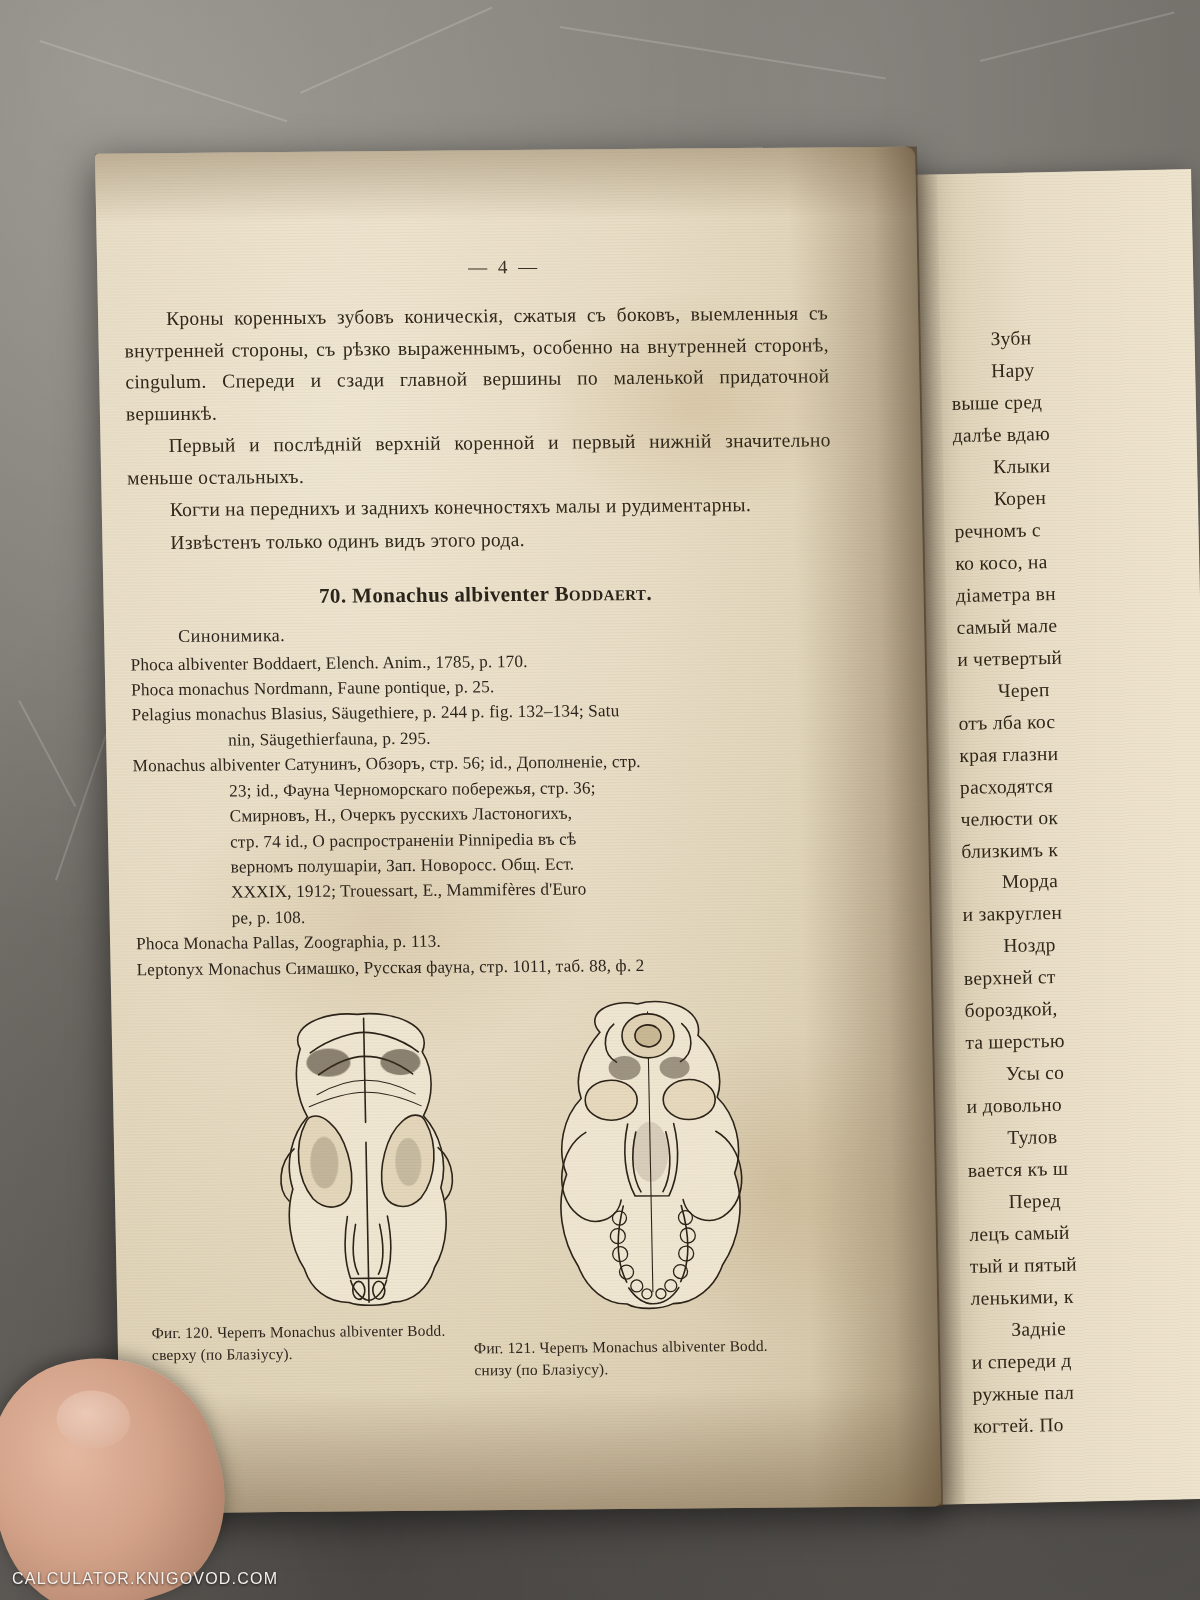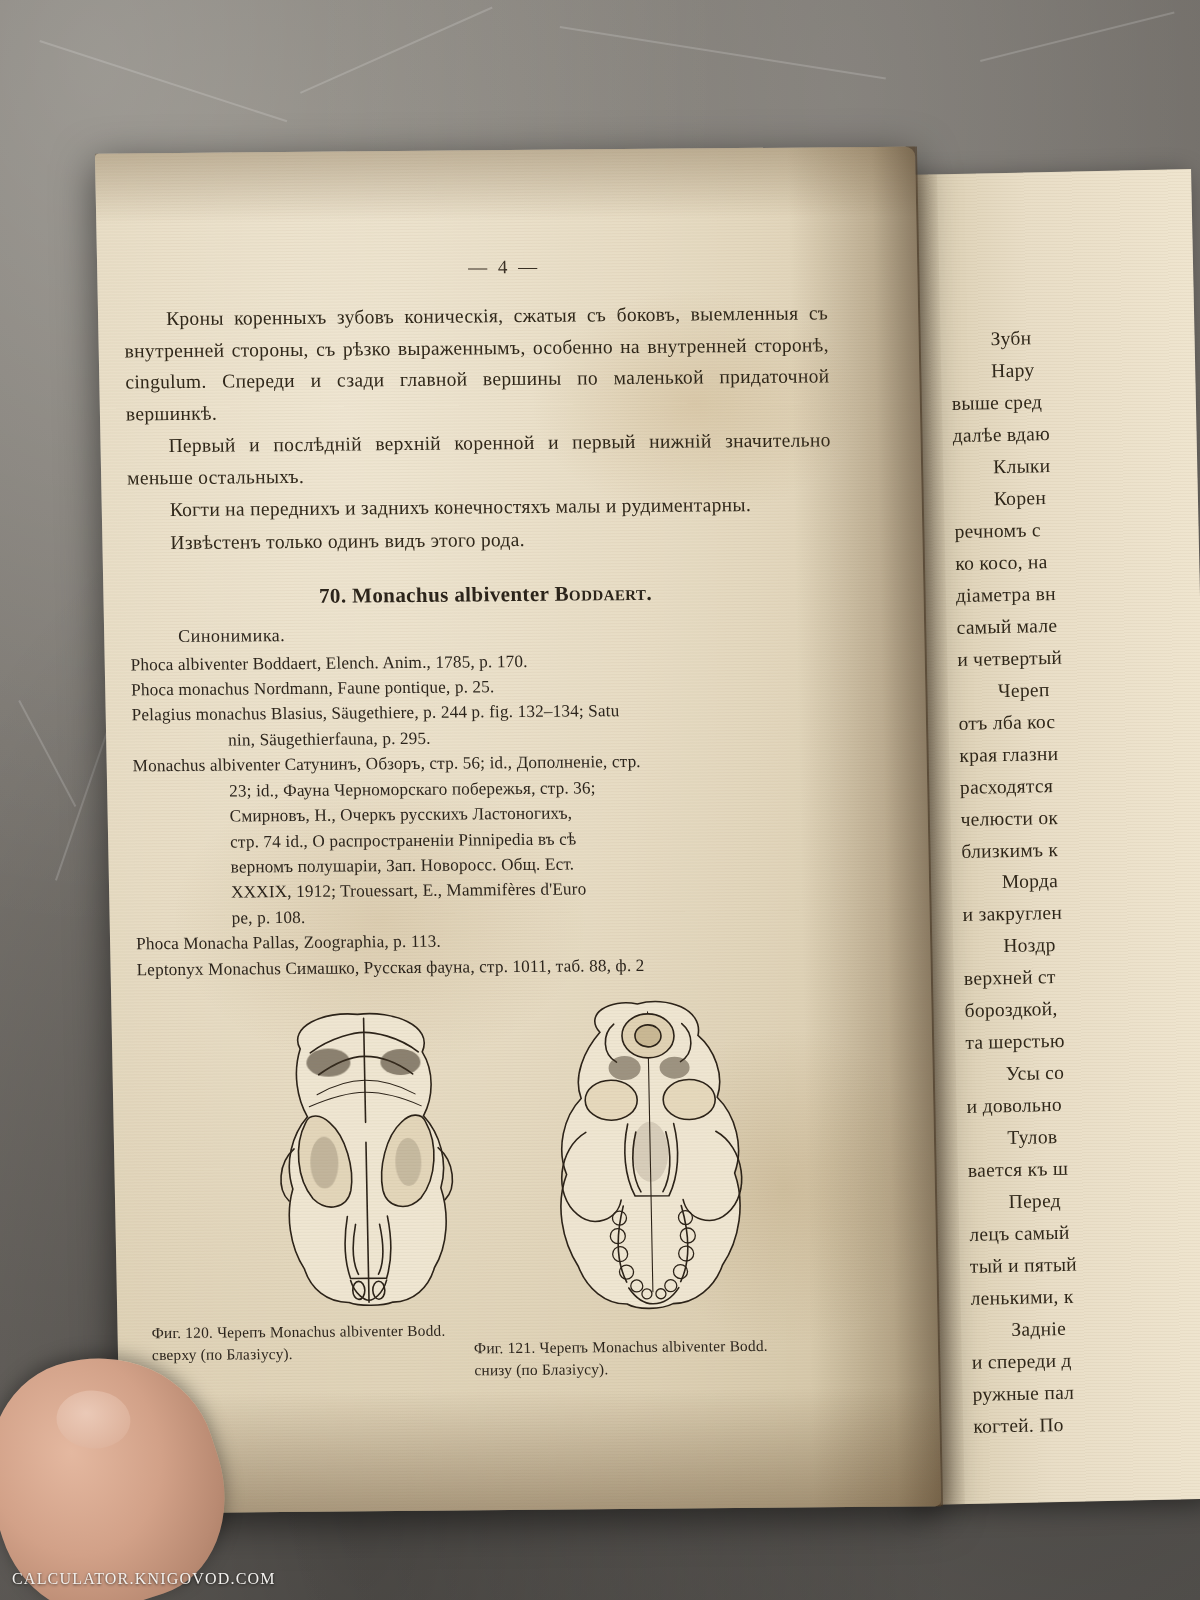--- a/index.html
+++ b/index.html
@@ -183,21 +183,21 @@
     background: radial-gradient(ellipse at 40% 40%, #efd2c2, #d9ab93);
     border-radius: 50%;
     transform: rotate(22deg);
     opacity: 0.75;
   }
   #watermark {
     position: absolute;
     left: 12px;
     bottom: 12px;
     color: #f3f1ee;
-    font-family: Liberation Serif, serif;
+    font-family: Liberation Sans, sans-serif;
     font-size: 16px;
     letter-spacing: 1.2px;
     text-shadow: 0 1px 3px rgba(0,0,0,0.7);
   }
   .grain {
     position: absolute; inset: 0;
     background-image:
       repeating-linear-gradient(0deg, rgba(120,95,60,0.05) 0px, rgba(120,95,60,0.05) 1px, rgba(255,255,255,0) 1px, rgba(255,255,255,0) 3px);
     pointer-events: none;
   }

